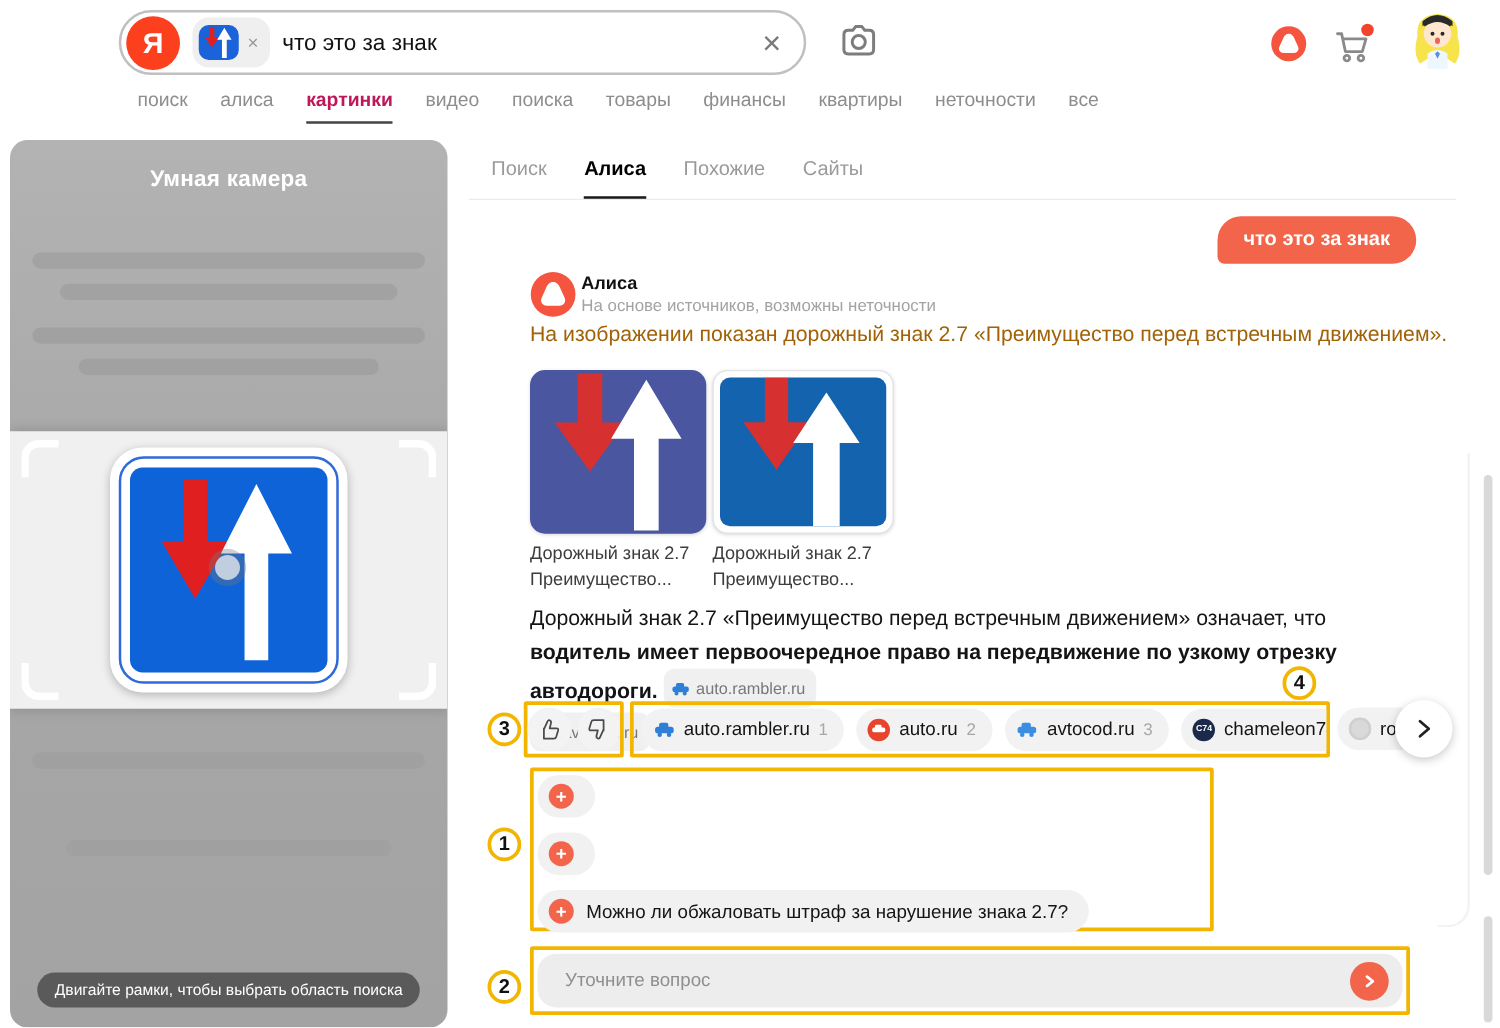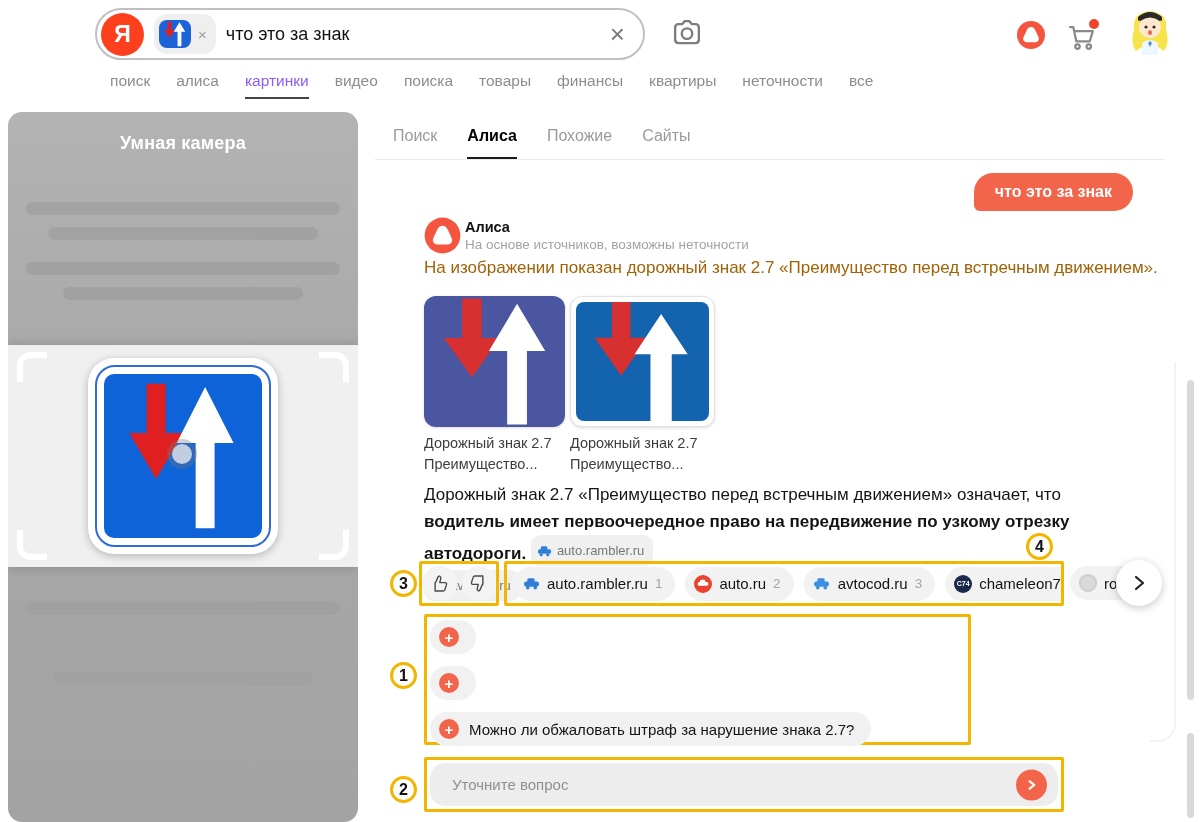--- a/index.html
+++ b/index.html
@@ -22,21 +22,21 @@
   .camera-btn { position:absolute; left:668px; top:17px; width:38px; height:38px; }
   .top-alisa { position:absolute; left:1016px; top:20px; width:30px; height:30px; }
   .cart-btn { position:absolute; left:1064px; top:18px; width:36px; height:36px; }
   .cart-badge { position:absolute; right:1px; top:1px; width:10px; height:10px; border-radius:50%; background:#f2432d; }
   .avatar { position:absolute; left:1124px; top:5px; width:52px; height:52px; border-radius:50%;
     overflow:hidden; background:#fff; }
 
   
   .nav { position:absolute; left:110px; top:72px; display:flex; gap:26px; font-size:15.5px; color:#8d8d8d; }
   .nav span { cursor:pointer; }
-  .nav .active { color:#8b5cf6; font-weight:normal; padding-bottom:7px; border-bottom:2px solid #444; }
+  .nav .active { color:#be185d; font-weight:bold; padding-bottom:7px; border-bottom:2px solid #444; }
 
   
   .cam-panel { position:absolute; left:8px; top:112px; width:350px; height:710px; border-radius:14px;
     background:linear-gradient(180deg,#b3b3b3 0%,#a8a8a8 40%,#a3a3a3 100%); overflow:hidden; }
   .cam-title { position:absolute; top:21px; width:100%; text-align:center; color:#fff;
     font-weight:bold; font-size:18px; letter-spacing:.2px; }
   .blurbar { position:absolute; left:18px; right:18px; height:13px; border-radius:7px; background:rgba(140,140,140,.35); }
   .crop-band { position:absolute; left:0; top:233px; width:350px; height:222px; background:#f0f0f0;
     box-shadow:0 0 10px rgba(0,0,0,.18); }
   .handle { position:absolute; width:30px; height:30px; border-color:#fff; border-style:solid; border-width:0; }
@@ -107,21 +107,21 @@
     background:#fff; box-shadow:0 2px 8px rgba(0,0,0,.22); display:flex; align-items:center;
     justify-content:center; z-index:2; cursor:pointer; }
 
   .sugg-box { left:424px; top:614px; width:547px; height:131px; }
   .sugg { position:absolute; left:3px; height:34px; background:#f1f1f1; border-radius:17px;
     display:flex; align-items:center; gap:10px; padding:0 17px 0 9px; font-size:15px; color:#141414;
     white-space:nowrap; cursor:pointer; }
   .plus { width:20px; height:20px; border-radius:50%; background:#f2654a; color:#fff; font-size:15px;
     font-weight:bold; display:flex; align-items:center; justify-content:center; line-height:1; flex:0 0 auto; }
 
-  .input-box { left:424px; top:757px; width:640px; height:55px; }
+  .input-box { left:424px; top:757px; width:704px; height:55px; }
   .ask-input { position:absolute; inset:3px; background:#ededed; border:none; border-radius:15px;
     padding:0 60px 0 22px; font-size:15px; color:#333; font-family:"Liberation Sans",sans-serif; outline:none; }
   .ask-input::placeholder { color:#8f8f8f; }
   .send-btn { position:absolute; right:14px; top:50%; transform:translateY(-50%); width:31px; height:31px;
     border-radius:50%; background:#f2654a; display:flex; align-items:center; justify-content:center; cursor:pointer; }
 
   .sbar { position:absolute; left:1187px; width:7px; border-radius:4px; background:#d9d9d9; }
 </style>
 </head>
 <body>
@@ -211,20 +211,21 @@
         <div class="outline"></div>
         <div class="fill">
           <svg viewBox="0 0 100 100" width="100%" height="100%" preserveAspectRatio="none">
             <polygon points="27,6 39,6 39,36 50,36 33,64 16,36 27,36" fill="#e02020"></polygon>
             <polygon points="64,8 82,42 70,42 70,94 58,94 58,42 46,42" fill="#fff"></polygon>
           </svg>
         </div>
         <div class="graydot"></div>
       </div>
     </div>
+    <div class="cam-hint">Двигайте рамки, чтобы выбрать область поиска</div>
   </div>
 
   <div class="tabs">
     <span>Поиск</span>
     <span class="active">Алиса</span>
     <span>Похожие</span>
     <span>Сайты</span>
   </div>
   <div class="tab-divider"></div>
   <div class="card-edge"></div>

